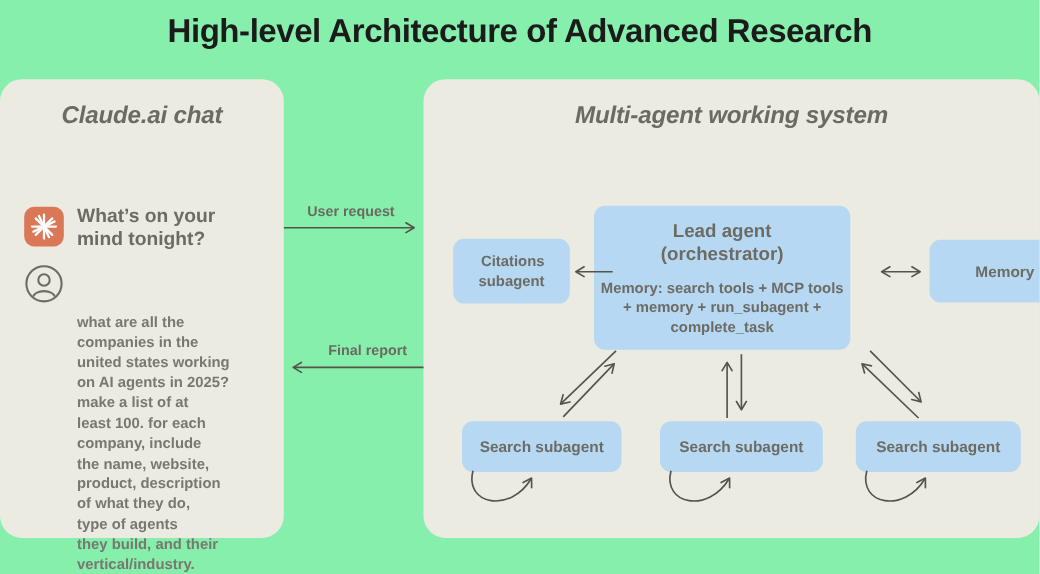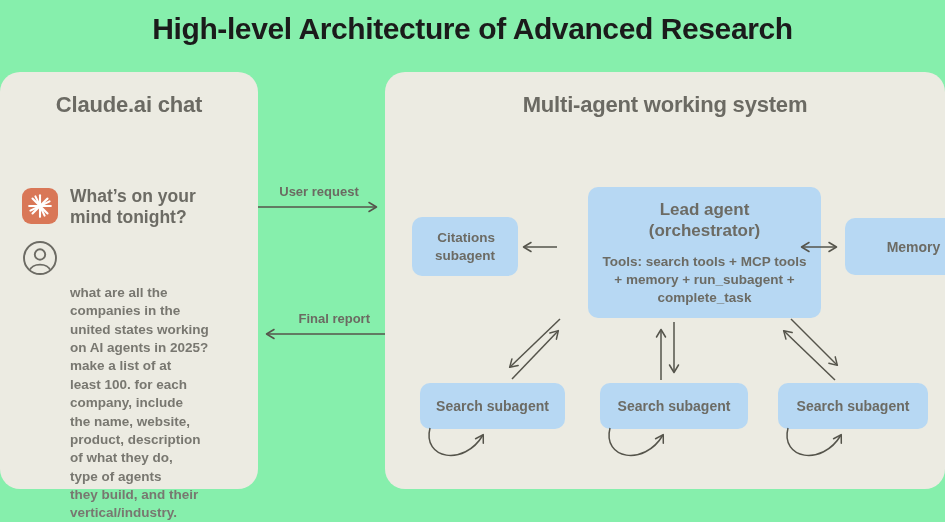--- a/index.html
+++ b/index.html
@@ -3,21 +3,21 @@
 <meta charset="utf-8">
 <style>
   html,body{margin:0;padding:0;background:#ffffff;}
   body{width:945px;height:522px;overflow:hidden;
        font-family:"Liberation Sans","DejaVu Sans",sans-serif;}
   .stage{position:relative;width:945px;height:522px;background:#86efac;}
 
   .page-title{position:absolute;left:0;top:12px;width:945px;text-align:center;
     font-size:30px;font-weight:700;color:#1b1b1b;letter-spacing:-0.4px;}
 
-  .panel{position:absolute;top:72px;height:417px;background:#ecebe2;border-radius:20px;}
+  .panel{position:absolute;top:72px;height:417px;background:#ecebe2;border-radius:20px;font-style:italic;}
   .panel-left{left:0;width:258px;}
   .panel-right{left:385px;width:560px;}
   .panel-title{position:absolute;top:20px;left:0;width:100%;text-align:center;
     font-size:22px;font-weight:700;color:#6b6a63;letter-spacing:-0.2px;}
 
   .claude-icon{position:absolute;left:22px;top:188px;width:36px;height:36px;
     background:#d97757;border-radius:9px;display:flex;align-items:center;justify-content:center;}
   .assistant-prompt{position:absolute;left:70px;top:186px;width:175px;
     font-size:17.5px;font-weight:700;color:#6c6b64;line-height:1.2;white-space:pre-line;}
   .user-avatar{position:absolute;left:22px;top:240px;width:36px;height:36px;}
@@ -25,21 +25,21 @@
     font-size:13.5px;font-weight:700;color:#787770;line-height:1.36;white-space:pre-line;margin-top:40px;}
 
   .flow-label{position:absolute;text-align:center;font-size:13px;font-weight:700;color:#6b6a62;}
   .flow-label.user-request{left:256px;top:184px;width:126px;}
   .flow-label.final-report{left:244px;top:311px;width:126px;text-align:right;}
 
   .node{position:absolute;background:#b7d8f3;border-radius:10px;
     display:flex;flex-direction:column;align-items:center;justify-content:center;
     text-align:center;color:#6c6b64;font-weight:700;}
   .node .nl{white-space:pre-line;}
-  .lead-agent{left:588px;top:187px;width:233px;height:131px;}
+  .lead-agent{left:540px;top:187px;width:233px;height:131px;}
   .lead-agent .lead-title{font-size:17px;line-height:1.25;}
   .lead-agent .lead-tools{font-size:13.5px;line-height:1.3;margin-top:12px;}
   .citations{left:412px;top:217px;width:106px;height:59px;font-size:13.5px;line-height:1.3;text-align:right;}
   .memory{left:845px;top:218px;width:97px;height:57px;font-size:14px;padding-left:20px;}
   .search{top:383px;height:46px;font-size:14px;}
   .search.s1{left:420px;width:145px;}
   .search.s2{left:600px;width:148px;}
   .search.s3{left:778px;width:150px;}
 
   .arrows{position:absolute;left:0;top:0;width:945px;height:522px;pointer-events:none;}
@@ -105,21 +105,21 @@
   <div class="flow-label user-request">User request</div>
   <div class="flow-label final-report">Final report</div>
 
   <div class="panel panel-right">
     <div class="panel-title">Multi-agent working system</div>
   </div>
 
   <div class="node lead-agent">
     <div class="lead-title nl">Lead agent
 (orchestrator)</div>
-    <div class="lead-tools nl">Tools: search tools + MCP tools
+    <div class="lead-tools nl">Memory: search tools + MCP tools
 + memory + run_subagent +
 complete_task</div>
   </div>
 
   <div class="node citations">
     <div class="nl">Citations
 subagent</div>
   </div>
 
   <div class="node memory">

